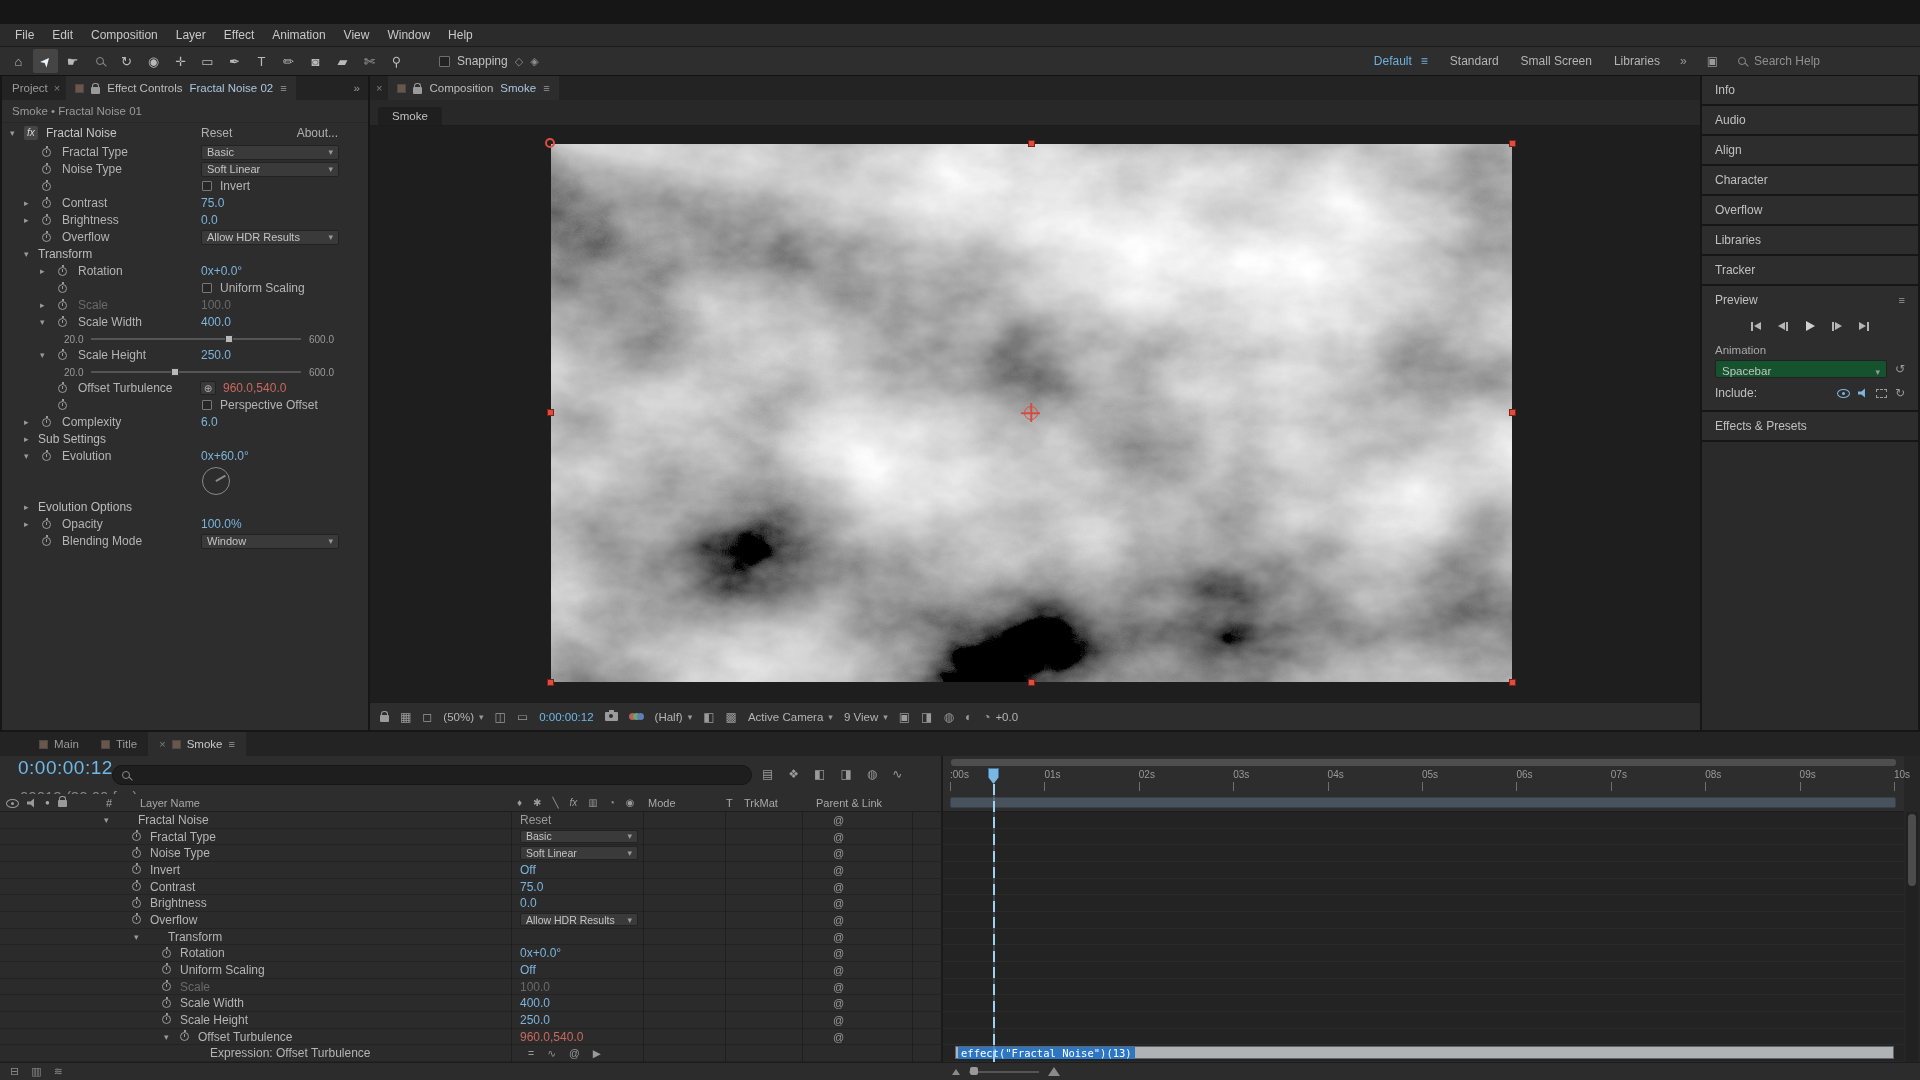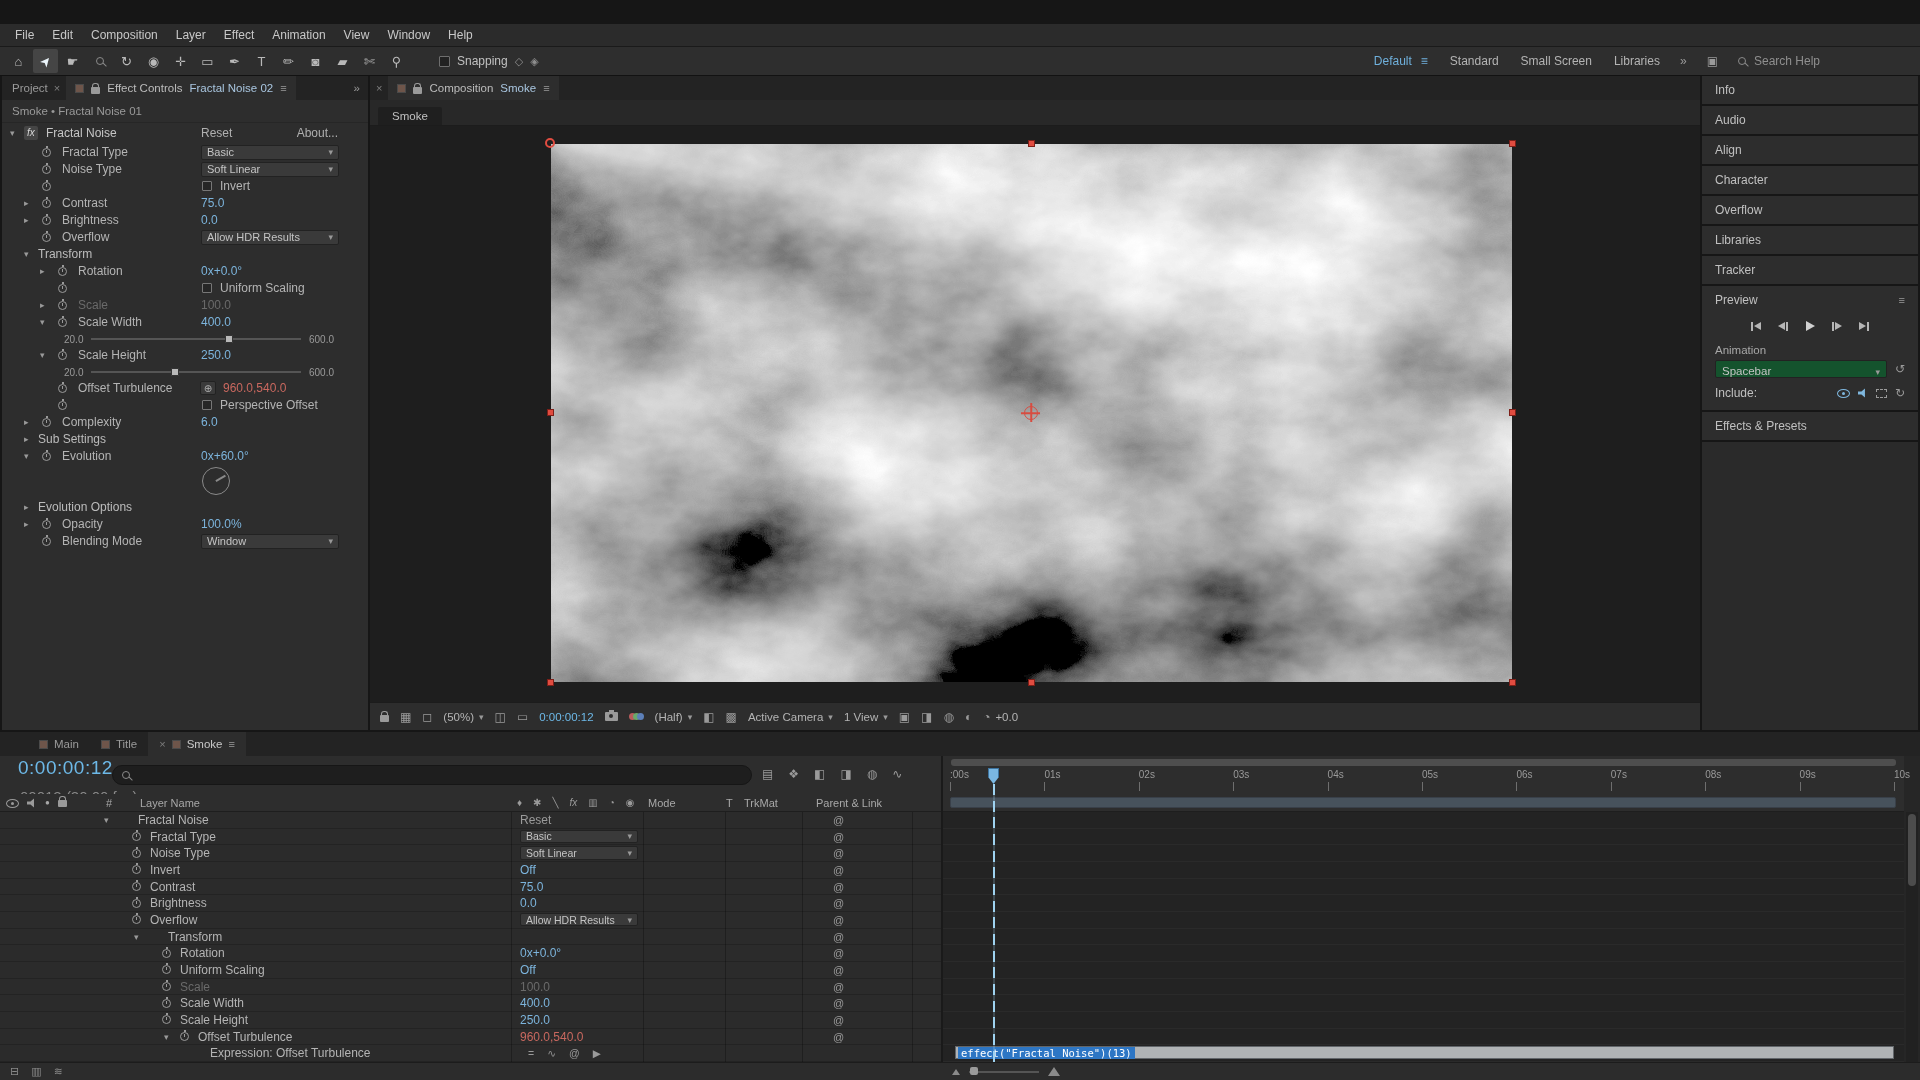--- a/index.html
+++ b/index.html
@@ -593,21 +593,21 @@
           <i>(Half)</i>
           <i class="ddc">▾</i>
         </span>
       <span class="cb-ico">◧</span>
       <span class="cb-ico">▩</span>
       <span class="cb-item">
           <i>Active Camera</i>
           <i class="ddc">▾</i>
         </span>
       <span class="cb-item">
-          <i>1 View</i>
+          <i>9 View</i>
           <i class="ddc">▾</i>
         </span>
       <span class="cb-ico">▣</span>
       <span class="cb-ico">◨</span>
       <span class="cb-ico">◍</span>
       <span class="cb-ico">◐</span>
       <span class="cb-item">
           <i class="cb-ico" style="margin-right:5px">◔</i>
           <i>+0.0</i>
         </span>

